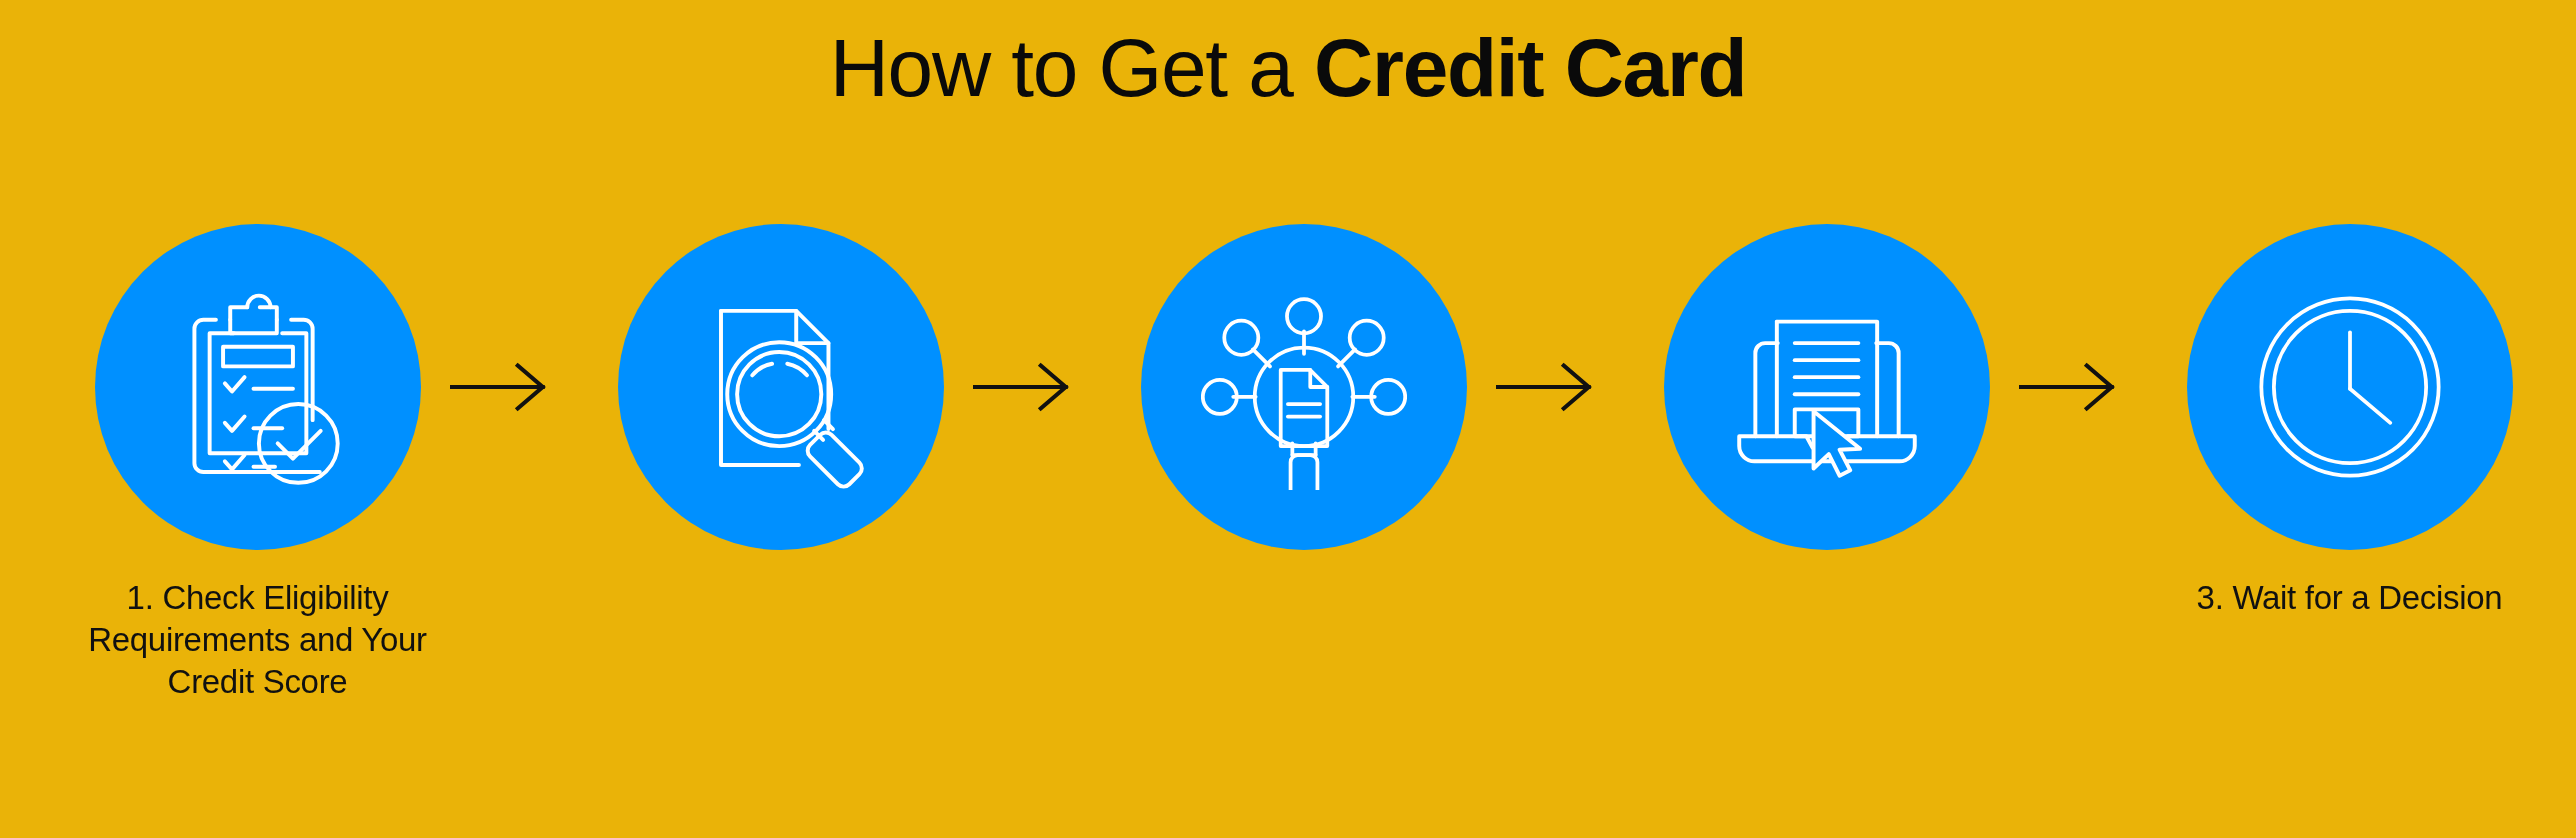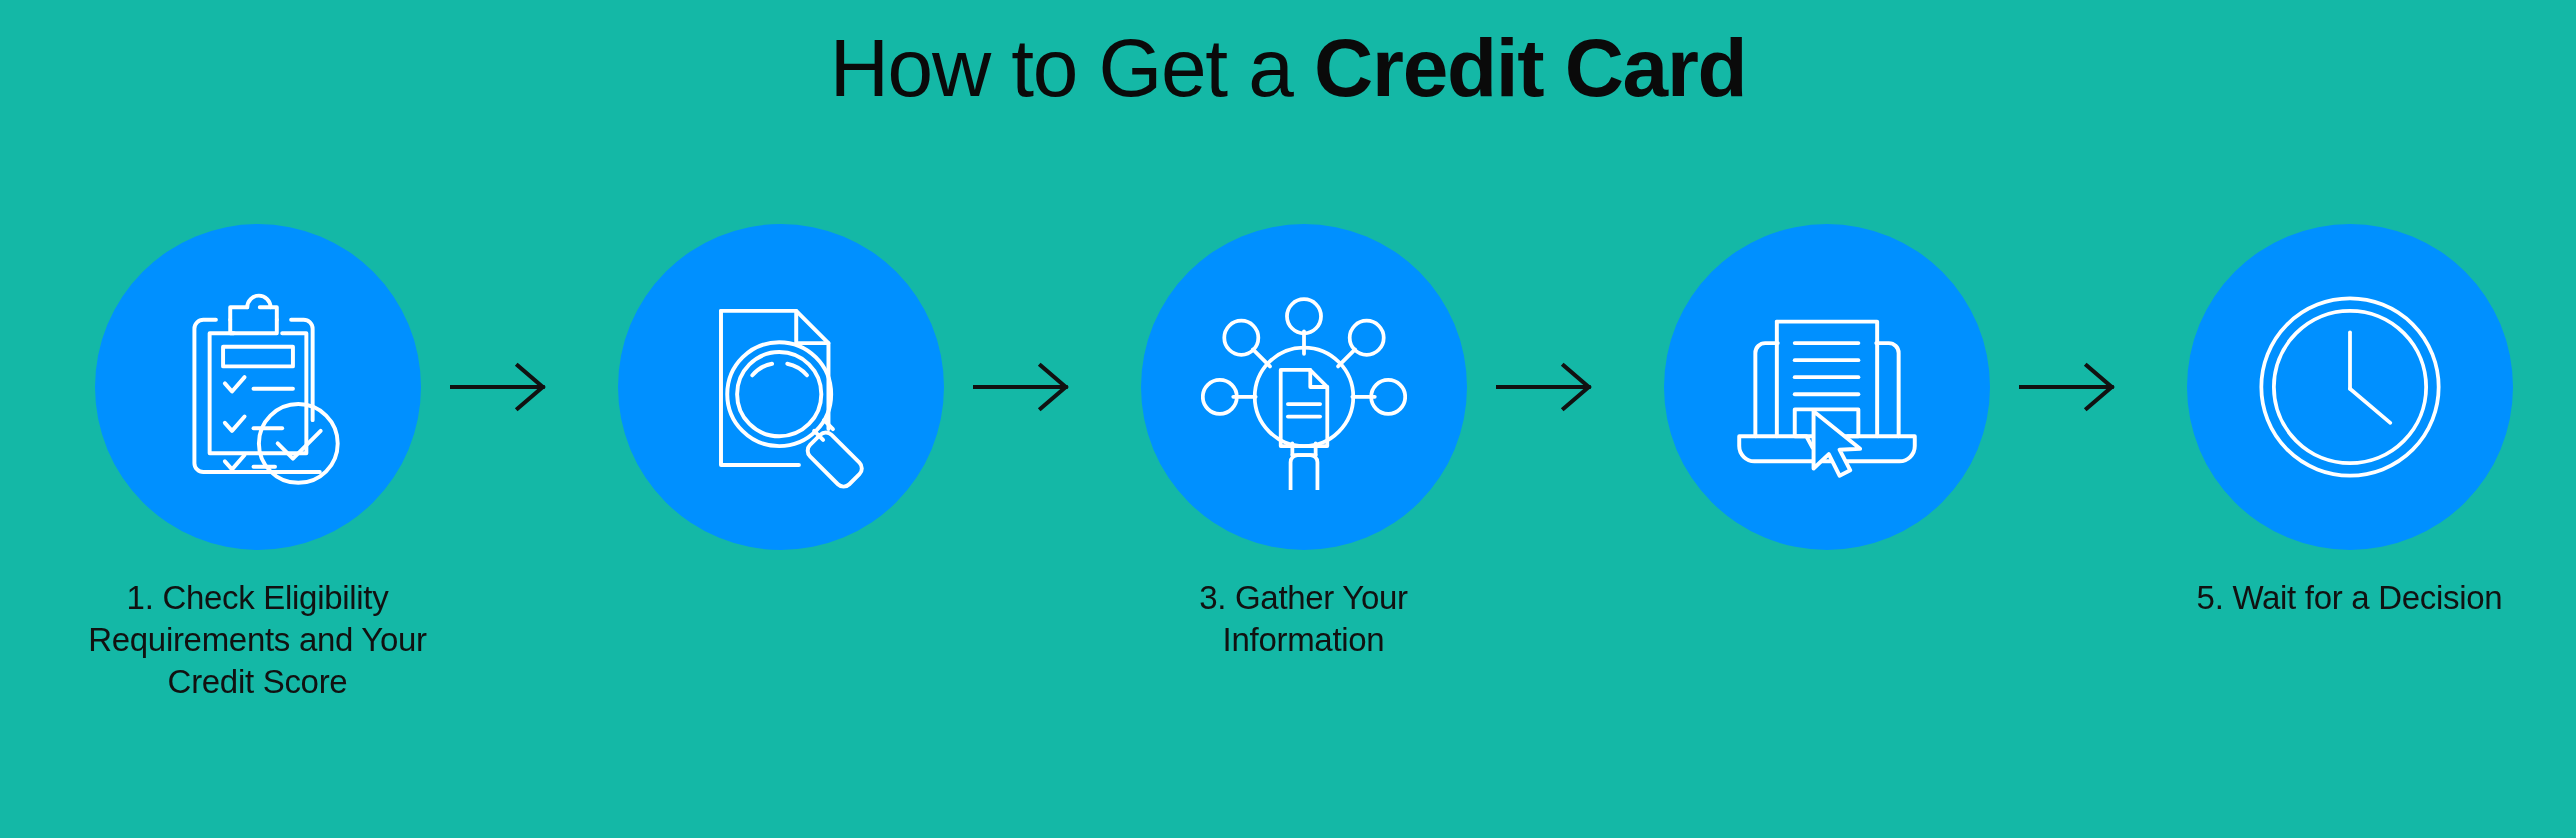--- a/index.html
+++ b/index.html
@@ -12,21 +12,21 @@
     background: #f1f1f1;
     font-family: "Liberation Sans", sans-serif;
     overflow: hidden;
     position: relative;
   }
 
   .infographic {
     width: 2576px;
     height: 838px;
     position: relative;
-    background: #14b8a6;
+    background: #eab308;
     box-sizing: border-box;
   }
 
   
   .title-wrap {
     position: absolute;
     top: 27px;
     left: 0;
     width: 2576px;
     text-align: center;
@@ -212,21 +212,20 @@
             <path d="M97 148 h36"></path>
 
             <path d="M102 178 v13"></path>
             <path d="M128 178 v13"></path>
             <path d="M102 191 h26"></path>
 
             <rect x="100" y="191" width="30" height="54" rx="8"></rect>
           </g>
         </svg>
       </div>
-      <div class="caption">3. Gather Your Information</div>
     </div>
 
     <div class="arrow">
       <svg width="107" height="54" viewBox="0 0 120 60">
         <g fill="none" stroke="#111111" stroke-width="4.6" stroke-linecap="square" stroke-linejoin="miter">
           <path d="M0 30 H104"></path>
           <path d="M76 6 L104 30 L76 54"></path>
         </g>
       </svg>
     </div>
@@ -270,18 +269,18 @@
       <div class="circle" style="background: rgb(0, 144, 255);">
         <svg width="206" height="206" viewBox="0 0 230 230">
           <g fill="none" stroke="#ffffff" stroke-width="4.2" stroke-linecap="round" stroke-linejoin="round">
             <circle cx="115" cy="115" r="99"></circle>
             <circle cx="115" cy="115" r="85"></circle>
             <path d="M115 54 V117"></path>
             <path d="M115 117 L160 155"></path>
           </g>
         </svg>
       </div>
-      <div class="caption">5. Wait for a Decision</div>
+      <div class="caption">3. Wait for a Decision</div>
     </div>
 
   </div>
 </div>
 
 
 </body></html>

